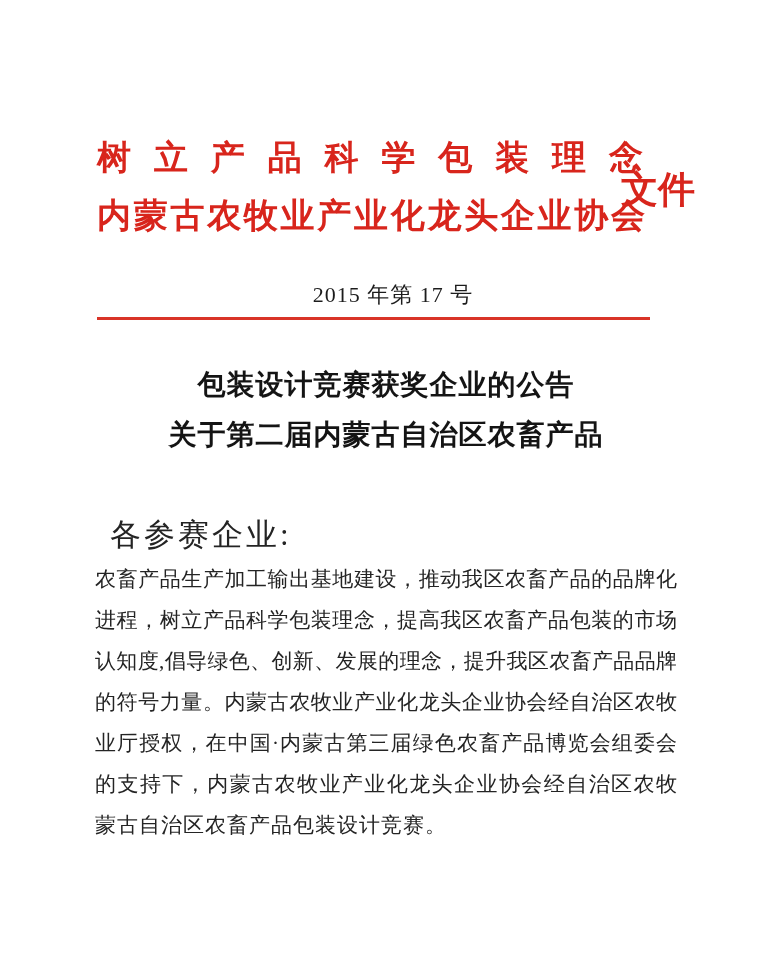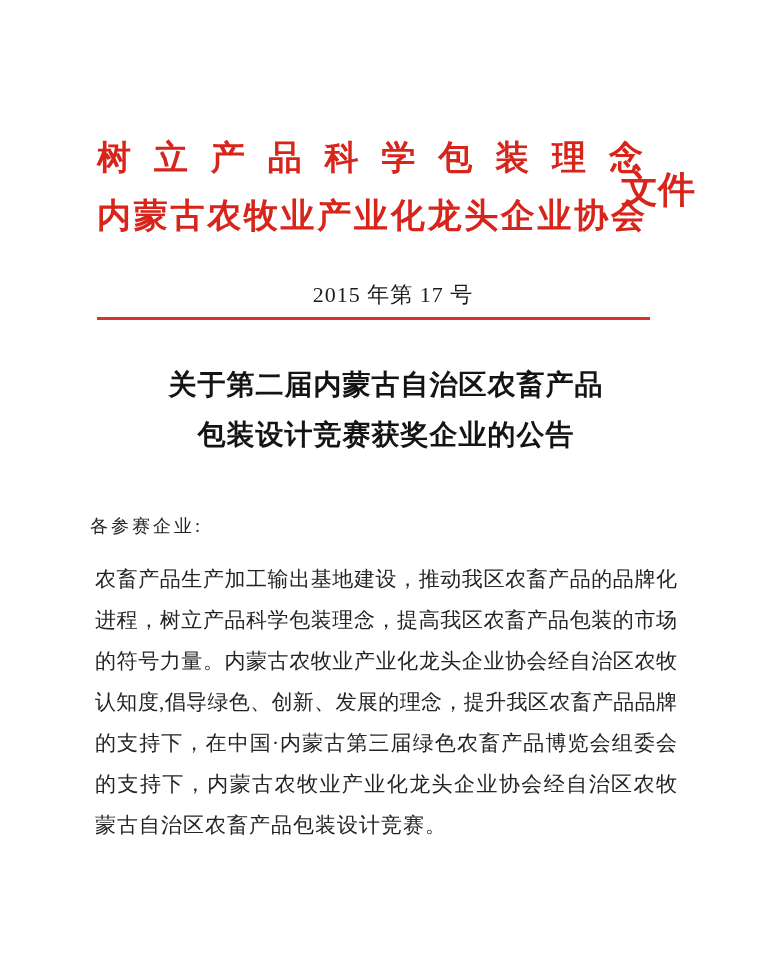--- a/index.html
+++ b/index.html
@@ -85,23 +85,23 @@
     font-size: 28px;
     font-weight: bold;
     color: #141414;
     line-height: 50px;
     letter-spacing: 1px;
   }
 
   
   .salutation {
     position: absolute;
-    left: 90px;
+    left: 110px;
     top: 514px;
-    font-size: 18px;
+    font-size: 31px;
     color: #242424;
     letter-spacing: 3px;
   }
   .paragraph {
     position: absolute;
     left: 95px;
     top: 559px;
     width: 582px;
     font-size: 21px;
     color: #242424;
@@ -131,29 +131,29 @@
     <div class="issuer-line-1">树立产品科学包装理念</div>
     <div class="issuer-line-2">内蒙古农牧业产业化龙头企业协会</div>
     <div class="doc-type">文件</div>
   </div>
 
   <div class="doc-number">2015 年第 17 号</div>
 
   <div class="red-rule"></div>
 
   <div class="doc-title">
+    <div>包装设计竞赛获奖企业的公告</div>
     <div>关于第二届内蒙古自治区农畜产品</div>
-    <div>包装设计竞赛获奖企业的公告</div>
   </div>
 
   <div class="salutation">各参赛企业:</div>
 
   <div class="paragraph">
     <div class="para-line">农畜产品生产加工输出基地建设，推动我区农畜产品的品牌化</div>
     <div class="para-line">进程，树立产品科学包装理念，提高我区农畜产品包装的市场</div>
+    <div class="para-line">认知度,倡导绿色、创新、发展的理念，提升我区农畜产品品牌</div>
     <div class="para-line">的符号力量。内蒙古农牧业产业化龙头企业协会经自治区农牧</div>
-    <div class="para-line">认知度,倡导绿色、创新、发展的理念，提升我区农畜产品品牌</div>
-    <div class="para-line">的支持下，在中国·内蒙古第三届绿色农畜产品博览会组委会</div>
+    <div class="para-line">业厅授权，在中国·内蒙古第三届绿色农畜产品博览会组委会</div>
     <div class="para-line">的支持下，内蒙古农牧业产业化龙头企业协会经自治区农牧</div>
     <div class="para-line last">蒙古自治区农畜产品包装设计竞赛。</div>
   </div>
 
 </div>
 
 </body></html>

